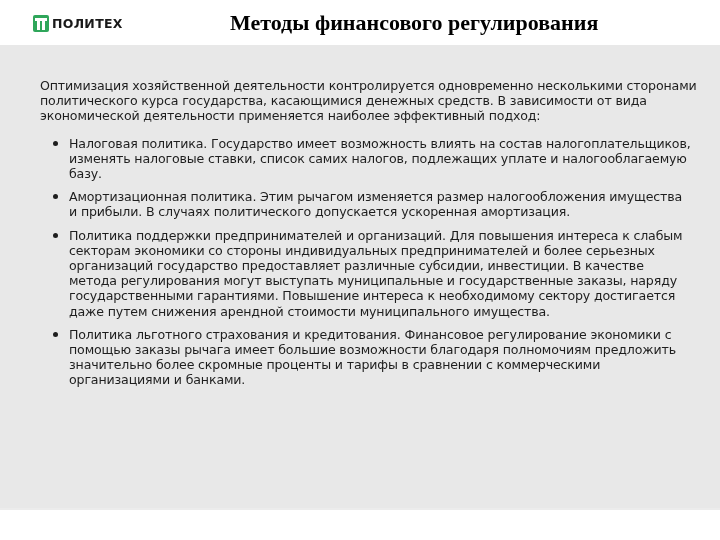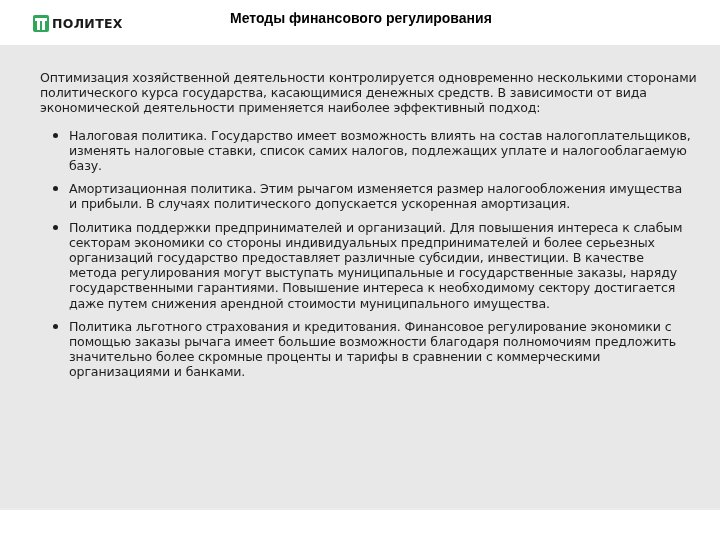--- a/index.html
+++ b/index.html
@@ -68,23 +68,23 @@
       font-family: "DejaVu Sans", sans-serif;
       font-weight: bold;
       font-size: 12.5px;
       color: #1a1a1a;
       letter-spacing: 0.3px;
     }
     .title {
       position: absolute;
       left: 230px;
       top: 10px;
-      font-family: Liberation Sans, sans-serif;
+      font-family: Liberation Serif, serif;
       font-weight: bold;
-      font-size: 14px;
+      font-size: 22px;
       color: #000000;
       white-space: nowrap;
     }
     .content-panel {
       position: absolute;
       left: 0;
       top: 45px;
       width: 720px;
       height: 463px;
       background: #e8e8e8;
@@ -95,21 +95,21 @@
       left: 40px;
       top: 70px;
       width: 665px;
       font-family: "DejaVu Sans", sans-serif;
       font-size: 12.6px;
       line-height: 15.2px;
       color: #1e1e1e;
       letter-spacing: -0.15px;
     }
     .intro {
-      margin: 0 0 5px 0;
+      margin: 8px 0 5px 0;
     }
     .bullets {
       list-style: none;
       margin: 12px;
       padding: 0;
     }
     .bullet {
       position: relative;
       padding-left: 17px;
       margin-bottom: 8px;

